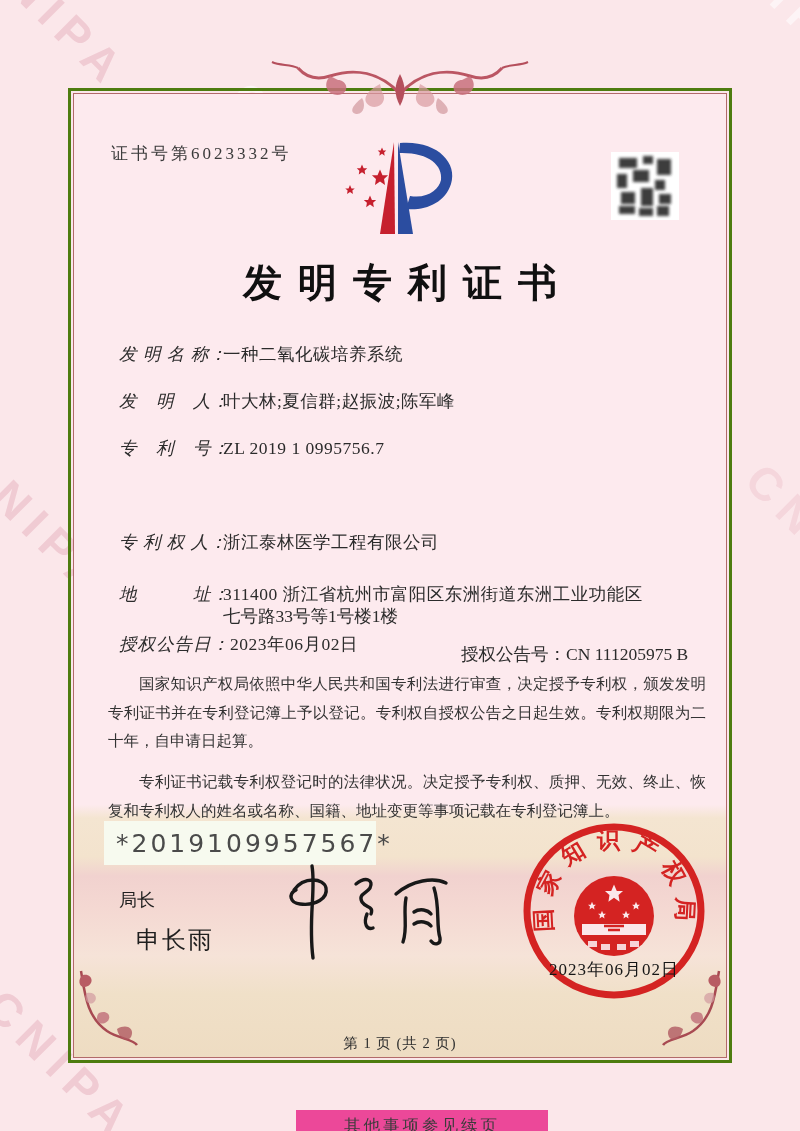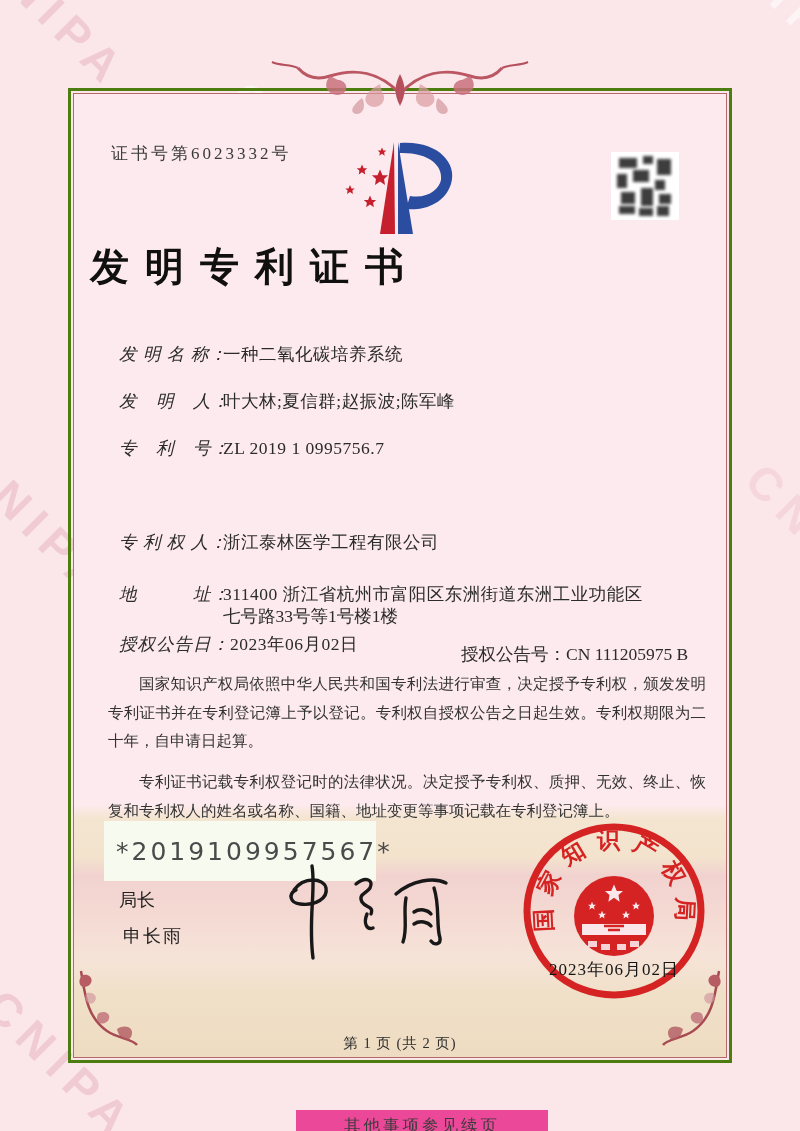--- a/index.html
+++ b/index.html
@@ -18,42 +18,42 @@
   .frame-inner{position:absolute;inset:2px;border:1px solid #b26a6a;
         background:linear-gradient(180deg,
           #fdeaee 0%, #fdeaee 73.8%,
           #f4e5d1 75.2%, #f3e3cd 79.2%,
           #f1d2cf 81.2%, #f4d8d2 84.5%,
           #f6e3d8 89.5%, #f0e0c8 93.5%, #eedcc2 100%);}
 
   .cert-no{position:absolute;left:37px;top:48px;font-size:17px;letter-spacing:3px;color:#3a3a3a;}
   .logo{position:absolute;left:264px;top:44px;}
   .qr{position:absolute;left:537px;top:58px;}
-  .cert-title{position:absolute;left:0;right:0;top:146px;text-align:left;
+  .cert-title{position:absolute;left:0;right:0;top:162px;text-align:center;
         font-size:39px;font-weight:bold;letter-spacing:16px;text-indent:16px;color:#101010;}
 
   .field-row{position:absolute;left:45px;font-size:17.5px;color:#2b2b2b;white-space:nowrap;}
   .field-label{display:inline-block;width:104px;letter-spacing:1px;font-style:italic;}
   .field-value{letter-spacing:0.5px;}
   .addr-line2{position:absolute;left:149px;font-size:17.5px;color:#2b2b2b;}
   .grant-no{position:absolute;left:342px;top:0;margin-top:10px;}
 
   .paras{position:absolute;left:22px;top:564px;width:622px;font-size:15.5px;
          line-height:1.85;color:#333;text-align:justify;}
   .paras p{margin:12px;text-indent:2em;}
 
-  .barcode-strip{position:absolute;left:30px;top:727px;width:272px;height:60px;
+  .barcode-strip{position:absolute;left:30px;top:727px;width:272px;height:44px;
          background:#f7faef;display:flex;align-items:center;}
   .barcode-text{font-family:"DejaVu Sans",sans-serif;font-size:25px;letter-spacing:3px;
          color:#4a4a4a;padding-left:12px;white-space:nowrap;}
 
   .signer-title{position:absolute;left:45px;top:794px;font-family:"Liberation Sans",sans-serif;
          font-size:18px;color:#1f1f1f;}
-  .signer-name{position:absolute;left:49px;top:830px;font-family:"Liberation Sans",sans-serif;
-         font-size:18px;color:#1f1f1f;letter-spacing:2px;}
+  .signer-name{position:absolute;left:62px;top:830px;font-family:"Liberation Sans",sans-serif;
+         font-size:24px;color:#1f1f1f;letter-spacing:2px;}
   .signature{position:absolute;left:200px;top:762px;}
 
   .seal{position:absolute;left:444px;top:722px;}
   .seal-date{position:absolute;left:440px;top:864px;width:200px;text-align:center;
          font-size:17px;color:#161616;letter-spacing:1px;}
 
   .corner-fl{position:absolute;bottom:4px;}
   .corner-fl.left{left:3px;}
   .corner-fl.right{right:3px;transform:scaleX(-1);}
 

